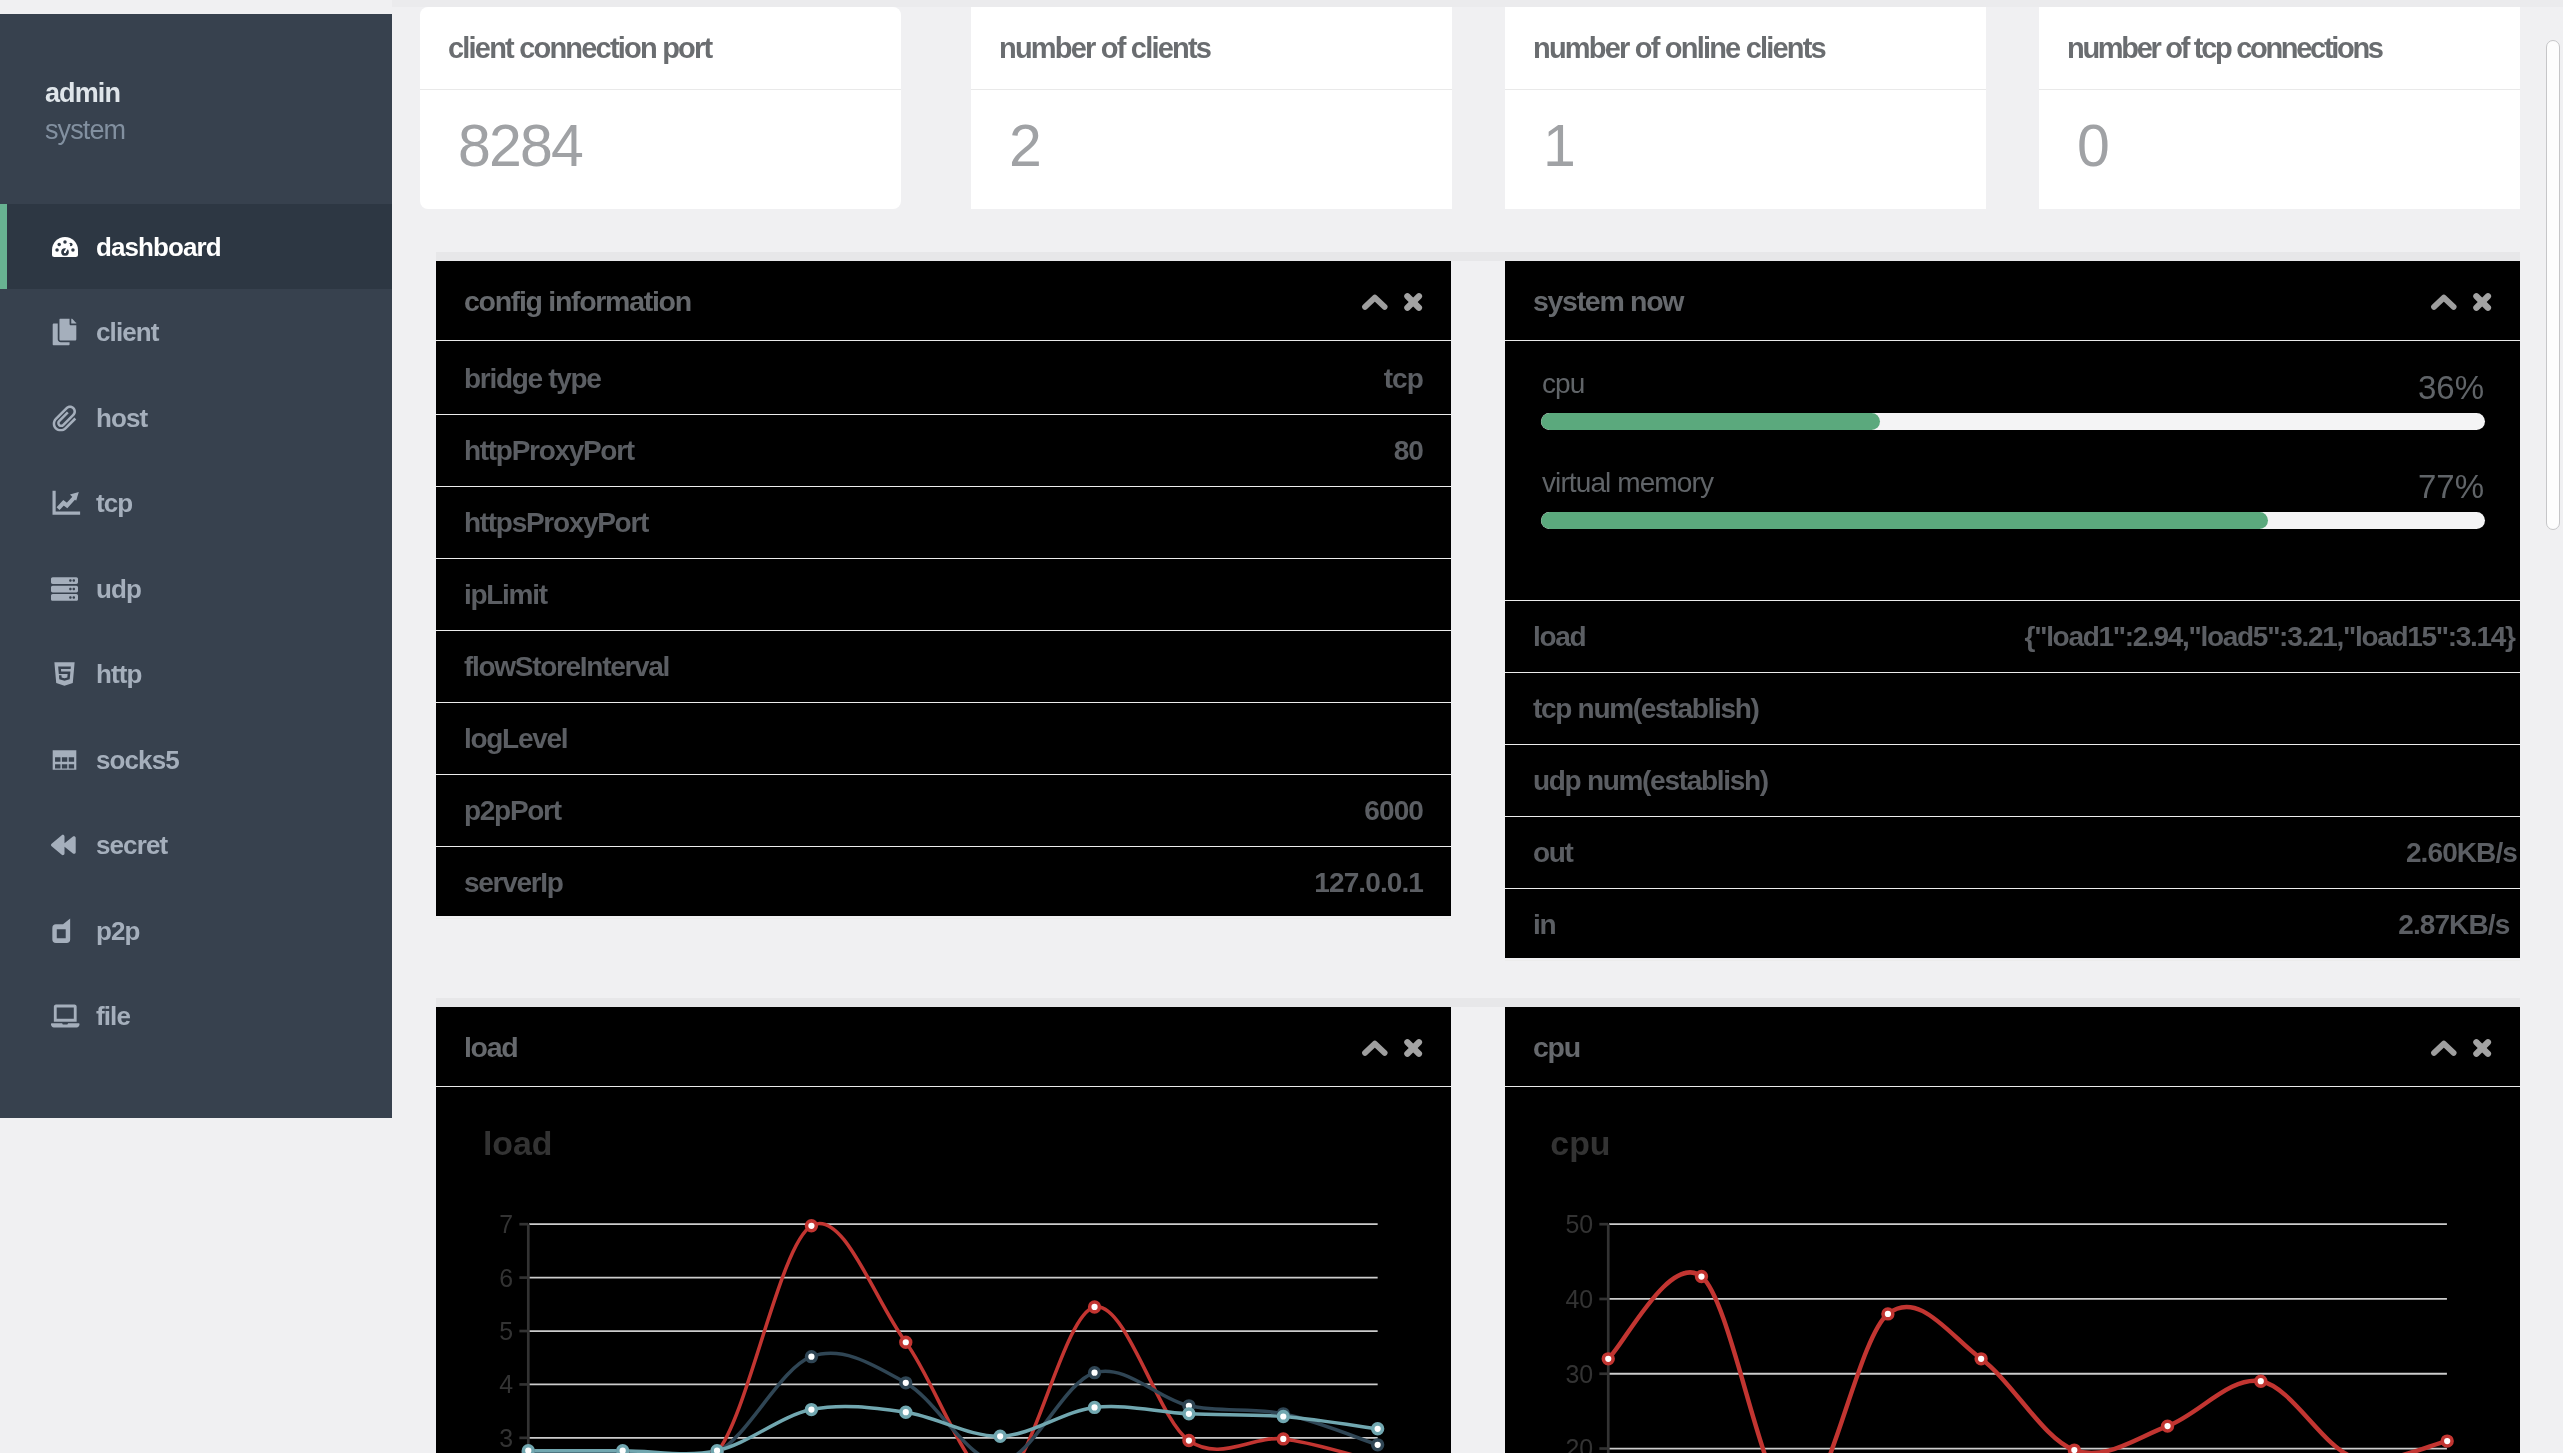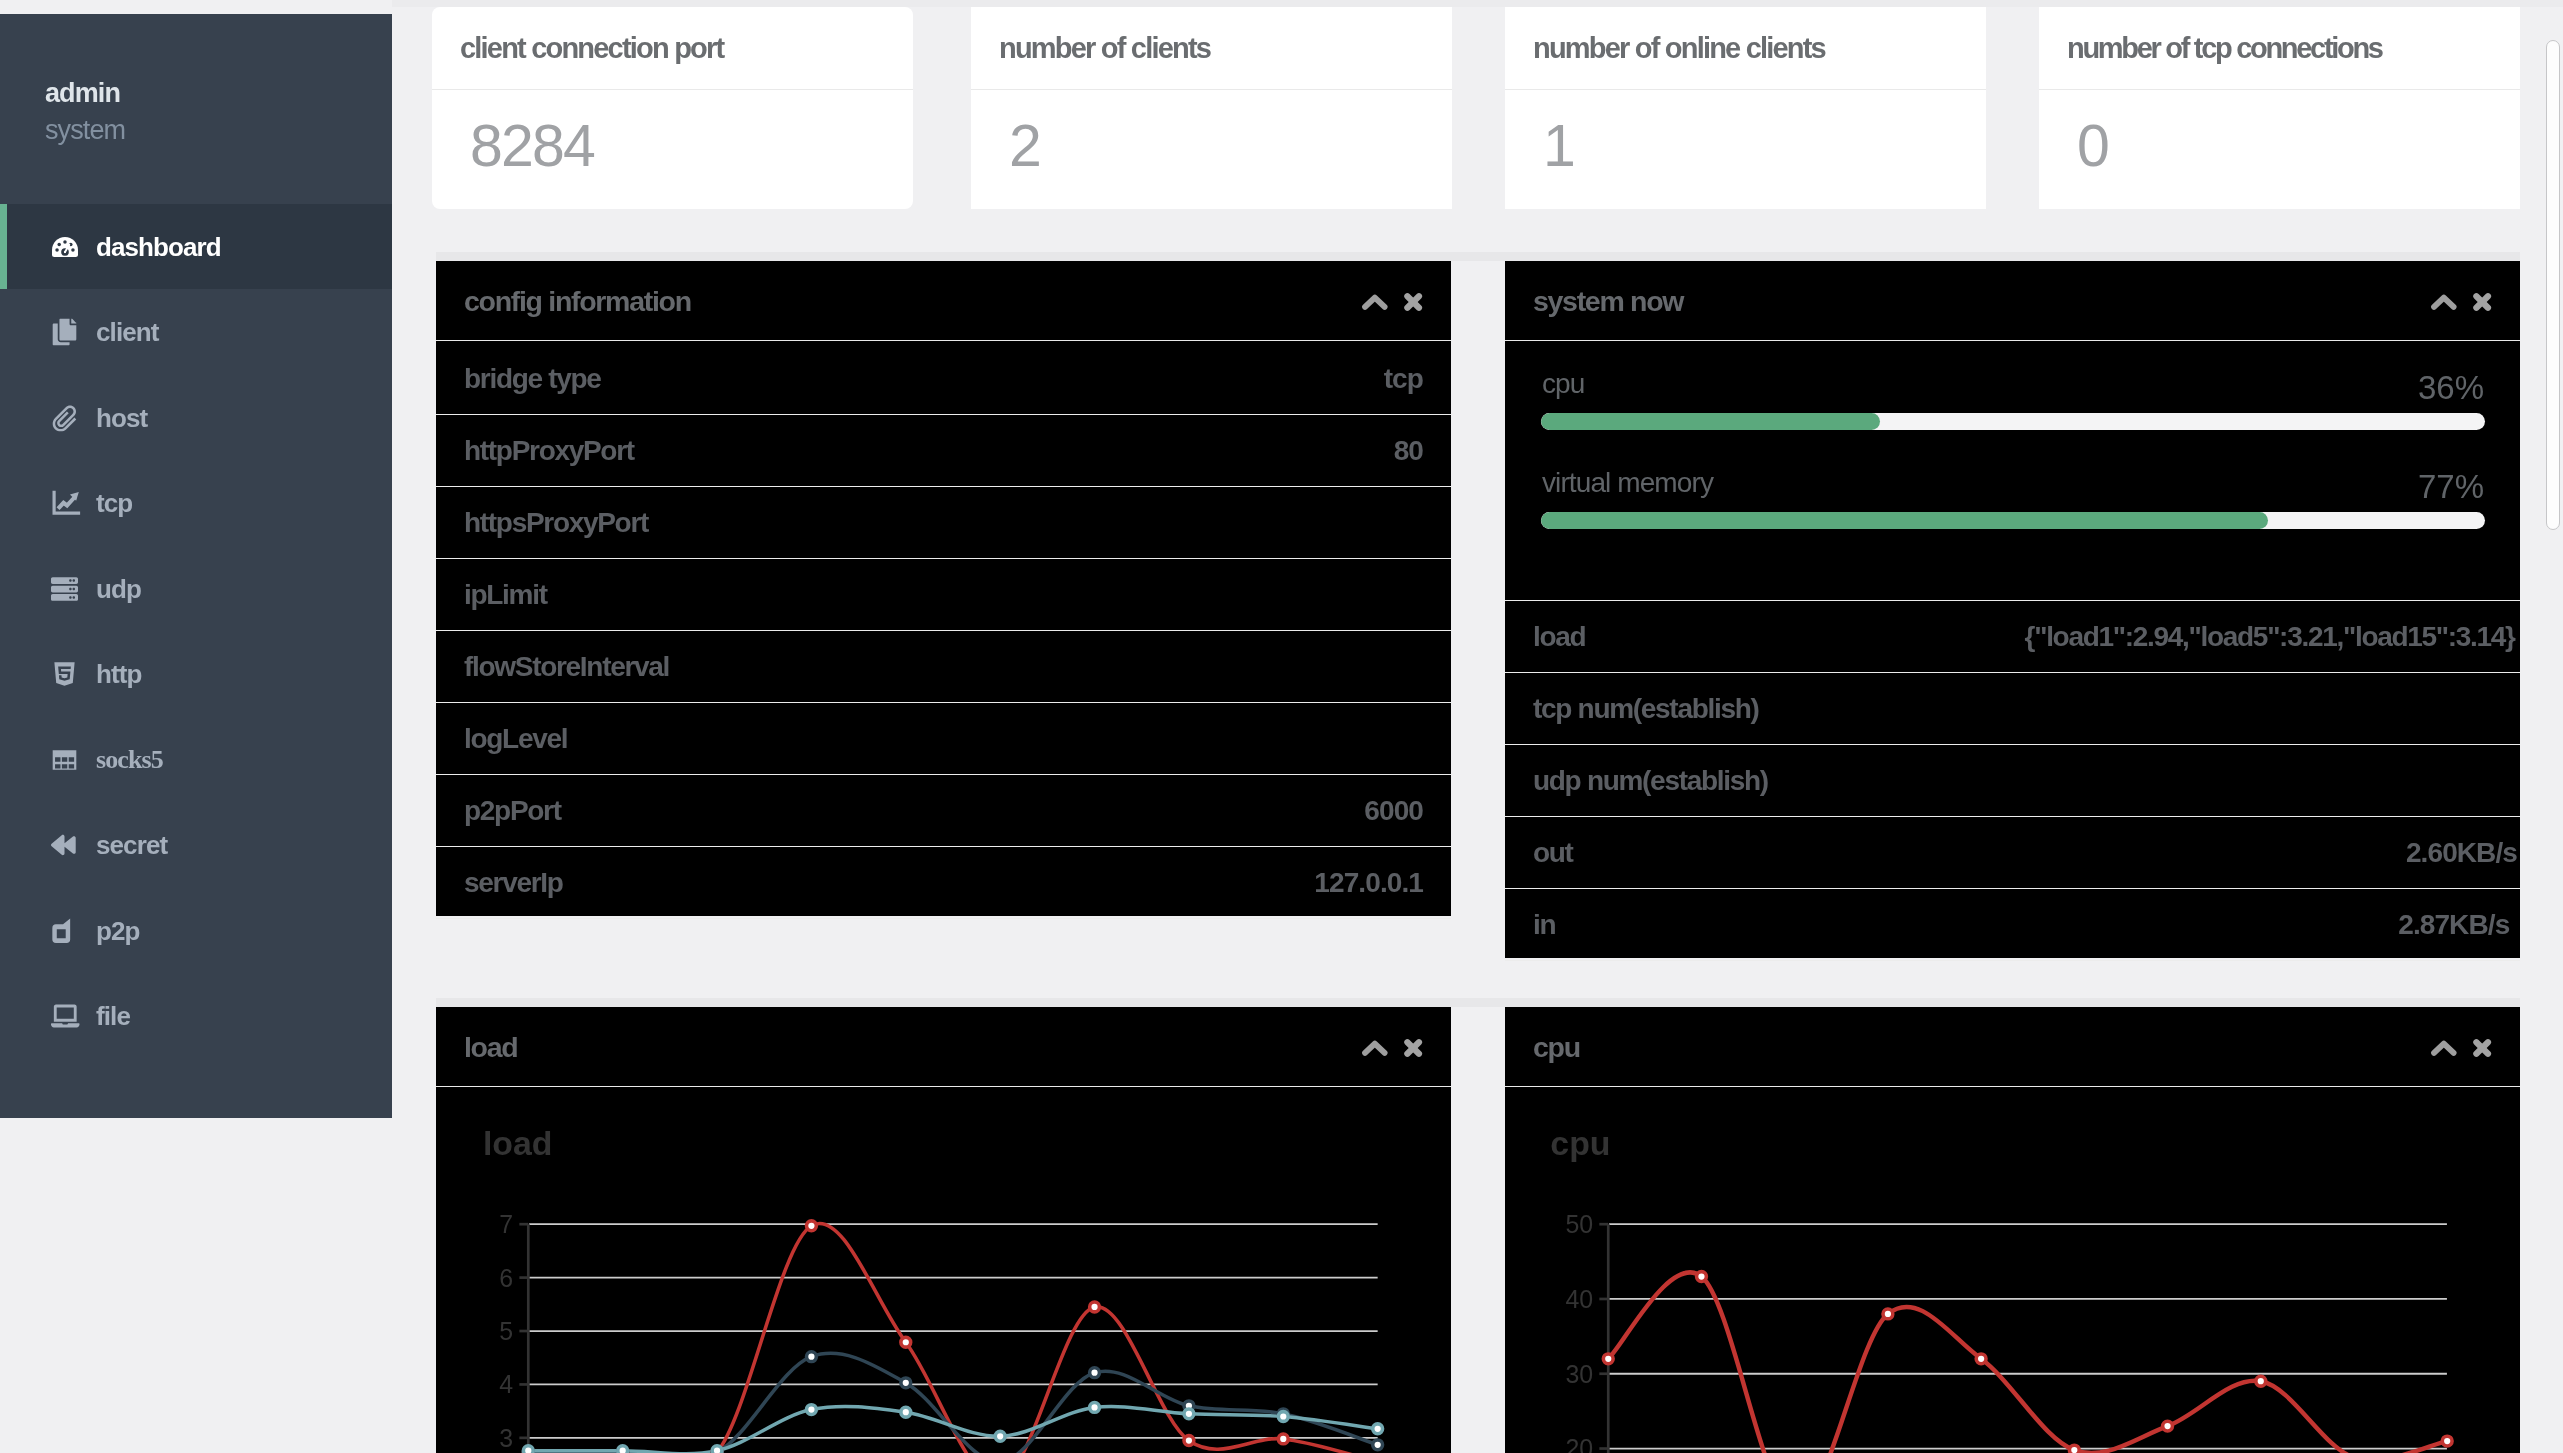--- a/index.html
+++ b/index.html
@@ -87,21 +87,21 @@
         <path d="M480 160H32c-17.7 0-32-14.3-32-32V64c0-17.7 14.3-32 32-32h448c17.7 0 32 14.3 32 32v64c0 17.7-14.3 32-32 32zm-48-88c-13.3 0-24 10.7-24 24s10.7 24 24 24 24-10.7 24-24-10.7-24-24-24zm-64 0c-13.3 0-24 10.7-24 24s10.7 24 24 24 24-10.7 24-24-10.7-24-24-24zm112 248H32c-17.7 0-32-14.3-32-32v-64c0-17.7 14.3-32 32-32h448c17.7 0 32 14.3 32 32v64c0 17.7-14.3 32-32 32zm-48-88c-13.3 0-24 10.7-24 24s10.7 24 24 24 24-10.7 24-24-10.7-24-24-24zm-64 0c-13.3 0-24 10.7-24 24s10.7 24 24 24 24-10.7 24-24-10.7-24-24-24zm112 248H32c-17.7 0-32-14.3-32-32v-64c0-17.7 14.3-32 32-32h448c17.7 0 32 14.3 32 32v64c0 17.7-14.3 32-32 32zm-48-88c-13.3 0-24 10.7-24 24s10.7 24 24 24 24-10.7 24-24-10.7-24-24-24zm-64 0c-13.3 0-24 10.7-24 24s10.7 24 24 24 24-10.7 24-24-10.7-24-24-24z"></path>
       </svg>
     <span class="mtxt">udp</span>
   </div>
   <div class="mitem" style="top:617px;">
     <svg width="27" height="27" viewBox="0 0 384 512" fill="#a5afbc">
         <path d="M0 32l34.9 395.8L191.5 480l157.6-52.2L384 32H0zm308.2 127.9H124.4l4.1 49.4h175.6l-13.6 148.4-97.9 27v.3h-1.1l-98.7-27.3-6-75.8h47.7L138 320l53.5 14.5 53.7-14.5 6-62.2H84.3L71.5 112.2h241.1l-4.4 47.7z"></path>
       </svg>
     <span class="mtxt">http</span>
   </div>
-  <div class="mitem" style="top:703px;font-family:Liberation Serif, serif;">
+  <div class="mitem" style="top:703px;">
     <svg width="27" height="27" viewBox="0 0 32 32">
       <path fill="#a5afbc" fill-rule="evenodd" d="M2,4.5 H30 V27.5 H2 z M4.8,12.6 h6.4 v5.6 h-6.4 z M12.9,12.6 h6.4 v5.6 h-6.4 z M21,12.6 h6.4 v5.6 h-6.4 z M4.8,20.9 h6.4 v5.2 h-6.4 z M12.9,20.9 h6.4 v5.2 h-6.4 z M21,20.9 h6.4 v5.2 h-6.4 z"></path>
     </svg>
     <span class="mtxt">socks5</span>
   </div>
   <div class="mitem" style="top:788px;">
     <svg width="27" height="27" viewBox="0 0 512 512" fill="#a5afbc">
         <path d="M11.5 280.6l192 160c20.6 17.2 52.5 2.8 52.5-24.6V288l160.4 128.6c20.7 16.6 52.1 2.2 52.1-24.6V120c0-26.8-31.4-41.2-52.1-24.6L256 224.9V96c0-27.4-31.9-41.8-52.5-24.6l-192 160c-15.3 12.8-15.3 36.4 0 49.2z"></path>
       </svg>
     <span class="mtxt">secret</span>
@@ -115,21 +115,21 @@
   <div class="mitem" style="top:959px;">
     <svg width="28.5" height="27" viewBox="0 0 640 512" fill="#a5afbc">
         <path d="M624 416H381.5c-1.1 11.4-11.1 32-32.5 32h-64c-21.8 0-31.6-20.7-32.5-32H16c-8.8 0-16 7.2-16 16v16c0 35.2 28.8 64 64 64h512c35.2 0 64-28.8 64-64v-16c0-8.8-7.2-16-16-16zM576 48c0-26.4-21.6-48-48-48H112C85.6 0 64 21.6 64 48v336h512V48zm-64 272H128V64h384v256z"></path>
       </svg>
     <span class="mtxt">file</span>
   </div>
 </div>
 
 <div class="abs" style="left:392px; top:0; width:2171px; height:7.1px; background:#ebebed;"></div>
 
-<div class="card" style="left:432px;border-radius:8px;">
+<div class="card" style="left:420px;border-radius:8px;">
     <div class="ch">
       <span>client connection port</span>
     </div>
     <div class="num">8284</div>
   </div>
 <div class="card" style="left:971px;">
     <div class="ch">
       <span>number of clients</span>
     </div>
     <div class="num">2</div>

